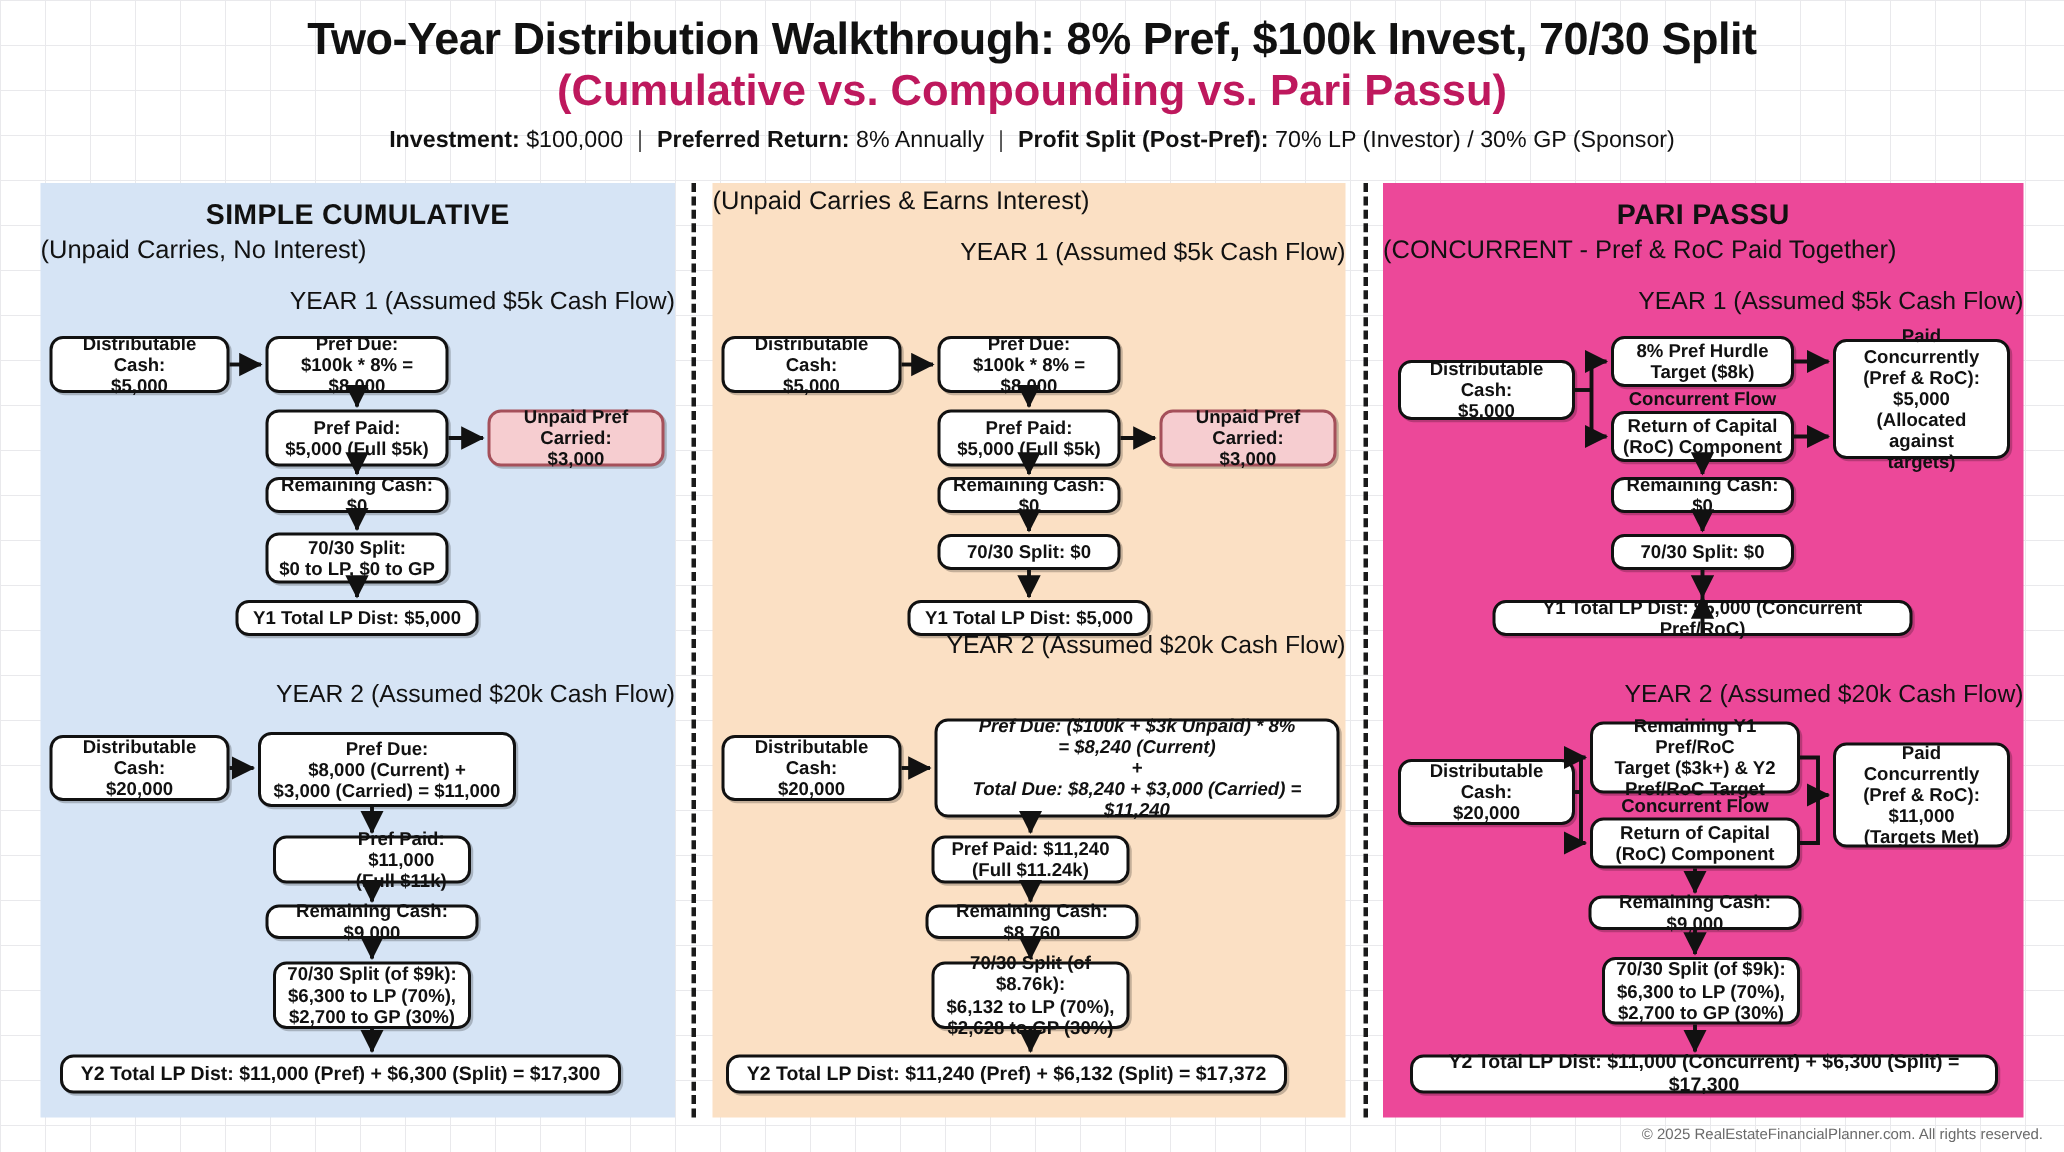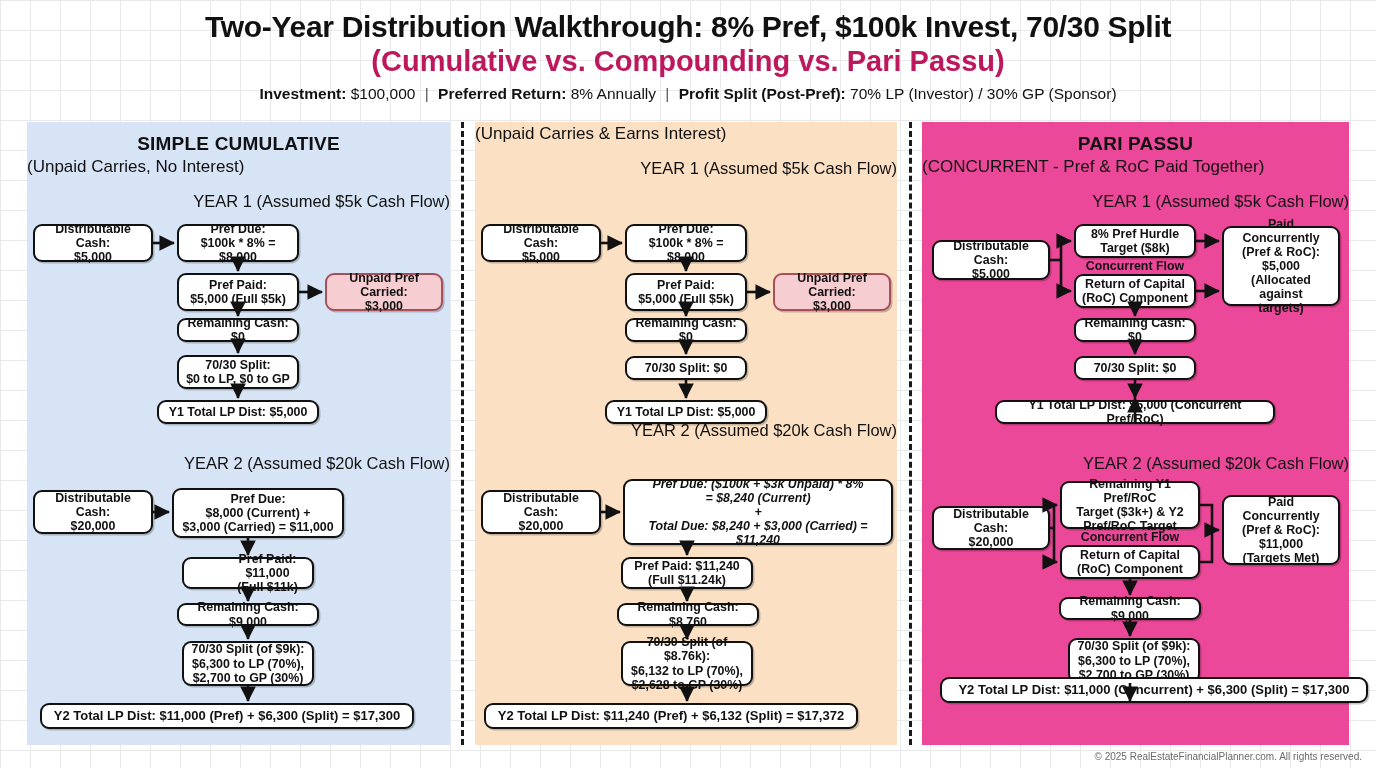--- a/index.html
+++ b/index.html
@@ -175,21 +175,21 @@
   <div class="box" style="left:1074px;top:356px;width:122px;height:24px;">70/30 Split: $0</div>
   <div class="box" style="left:995px;top:400px;width:280px;height:24px;">Y1 Total LP Dist: $5,000 (Concurrent Pref/RoC)</div>
 
   <div class="box" style="left:932px;top:506px;width:118px;height:44px;">Distributable Cash:<br>$20,000</div>
   <div class="box" style="left:1060px;top:481px;width:140px;height:48px;">Remaining Y1 Pref/RoC<br>Target ($3k+) &amp; Y2<br>Pref/RoC Target</div>
   <div class="concurrent-label" style="left:1060px;top:530px;width:140px;">Concurrent Flow</div>
   <div class="box" style="left:1060px;top:545px;width:140px;height:34px;">Return of Capital<br>(RoC) Component</div>
   <div class="box" style="left:1222px;top:495px;width:118px;height:70px;">Paid Concurrently<br>(Pref &amp; RoC):<br>$11,000<br>(Targets Met)</div>
   <div class="box" style="left:1059px;top:597px;width:142px;height:23px;">Remaining Cash: $9,000</div>
   <div class="box" style="left:1068px;top:638px;width:132px;height:45px;">70/30 Split (of $9k):<br>$6,300 to LP (70%),<br>$2,700 to GP (30%)</div>
-  <div class="box wide" style="left:940px;top:677px;width:428px;height:26px;">Y2 Total LP Dist: $11,000 (Concurrent) + $6,300 (Split) = $17,300</div>
+  <div class="box wide" style="left:940px;top:703px;width:392px;height:26px;">Y2 Total LP Dist: $11,000 (Concurrent) + $6,300 (Split) = $17,300</div>
 
   <div class="divider" id="divider-1"></div>
   <div class="divider" id="divider-2"></div>
 
   <svg class="conn">
     <defs>
       <marker id="ah" markerWidth="7" markerHeight="7" refX="5.6" refY="3" orient="auto">
         <path d="M0,0 L6,3 L0,6 z" fill="#111"></path>
       </marker>
     </defs>

